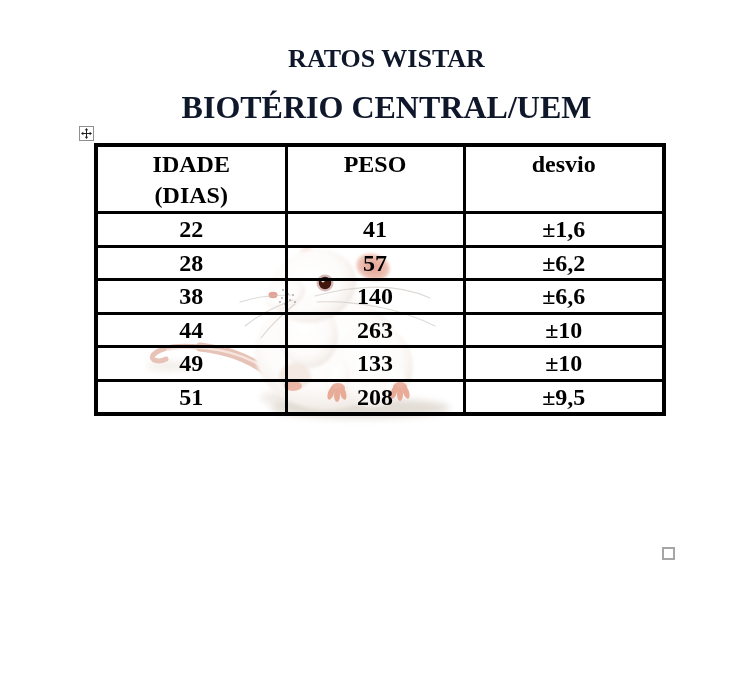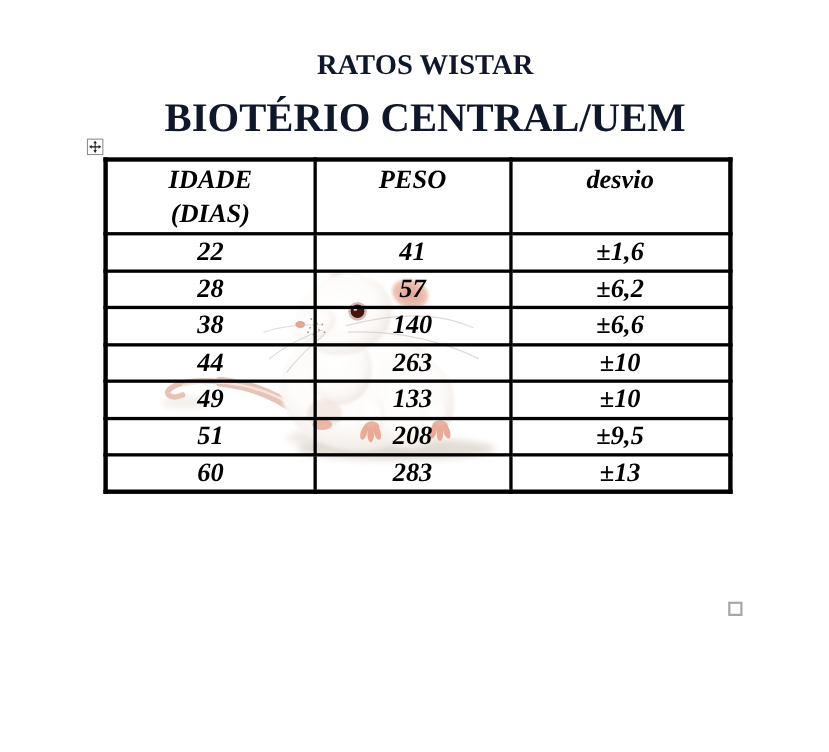--- a/index.html
+++ b/index.html
@@ -7,29 +7,28 @@
     width:754px;height:684px;position:relative;overflow:hidden;
     background:#ffffff;
     font-family:"Liberation Serif","DejaVu Serif",serif;
     color:#000;
   }
   .doc-title{
     position:absolute;left:19px;width:735px;text-align:center;
     font-weight:bold;color:#0f172a;white-space:nowrap;
   }
   .doc-title.line1{top:46px;font-size:26px;line-height:26px;}
-  .doc-title.line2{top:93px;font-size:37px;line-height:29px;}
+  .doc-title.line2{top:93px;font-size:32px;line-height:29px;}
 
   .rat-wrap{position:absolute;left:145px;top:238px;width:320px;height:190px;z-index:1;}
 
   table.wtable{
     position:absolute;left:94px;top:143px;z-index:2;
     border-collapse:collapse;table-layout:fixed;width:568px;
     background:transparent;
-    font-style:italic;
   }
   table.wtable{border:4px solid #000;}
   .wtable td,.wtable th{
     border:3px solid #000;
     padding:0;margin:0;
     text-align:center;
     font-weight:bold;
     font-size:24px;
     background:transparent;
     box-sizing:border-box;
@@ -184,25 +183,20 @@
     <tr class="data">
       <td>49</td>
       <td>133</td>
       <td>±10</td>
     </tr>
     <tr class="data">
       <td>51</td>
       <td>208</td>
       <td>±9,5</td>
     </tr>
-    <tr class="data">
-      <td>60</td>
-      <td>283</td>
-      <td>±13</td>
-    </tr>
   </tbody>
 </table>
 
 <div class="move-handle">
   <svg width="11" height="11" viewBox="0 0 16 16">
     <g fill="#1a1a1a" stroke="#1a1a1a">
       <line x1="8" y1="2.5" x2="8" y2="13.5" stroke-width="1.4"></line>
       <line x1="2.5" y1="8" x2="13.5" y2="8" stroke-width="1.4"></line>
       <polygon points="8,0 5.6,3.4 10.4,3.4" stroke="none"></polygon>
       <polygon points="8,16 5.6,12.6 10.4,12.6" stroke="none"></polygon>

